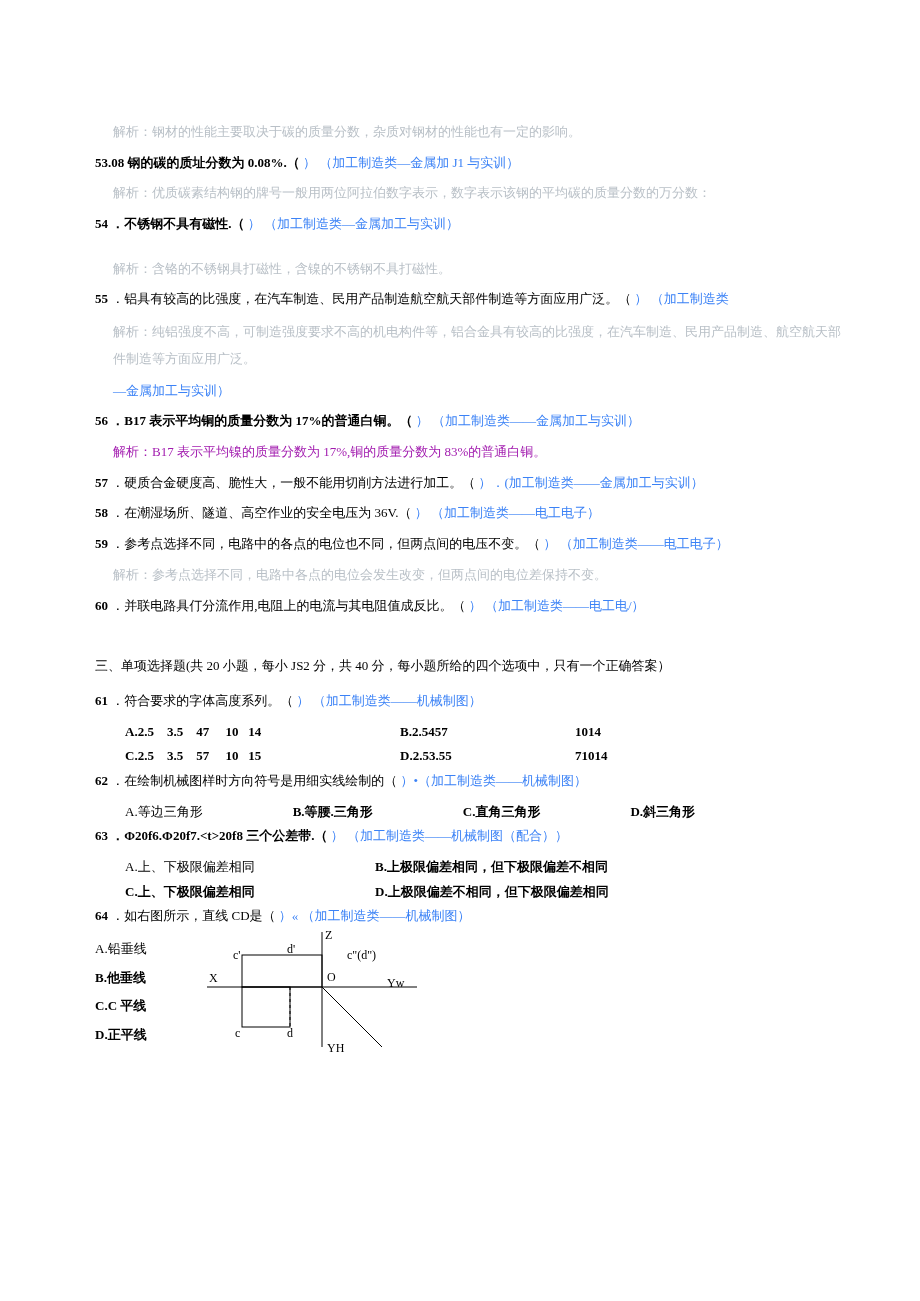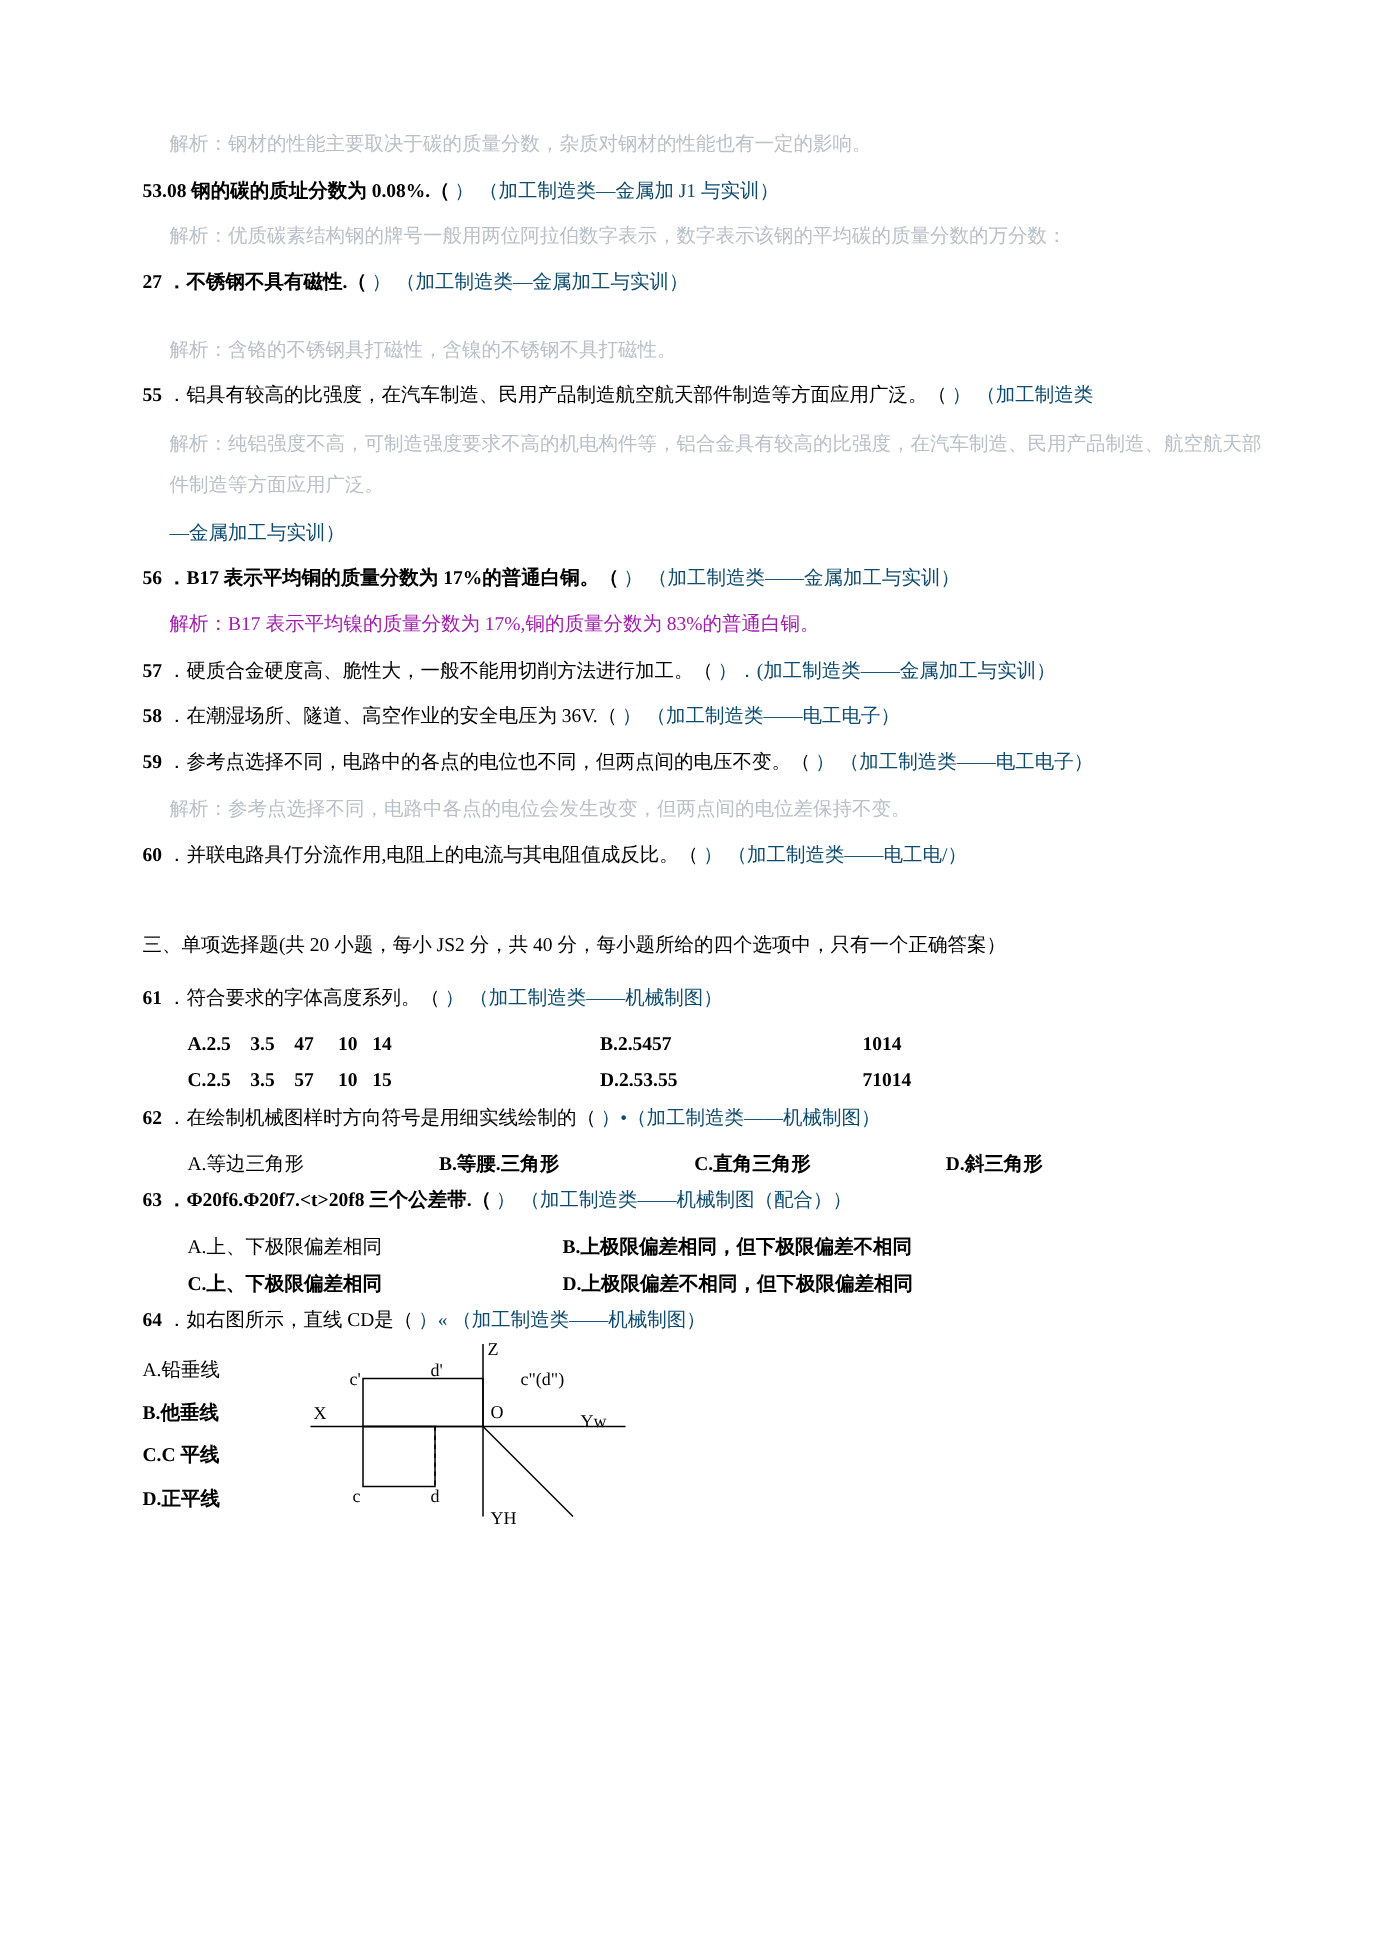--- a/index.html
+++ b/index.html
@@ -7,28 +7,28 @@
     padding: 0;
     background: #fff;
     font-family: "SimSun", "宋体", serif;
     font-size: 13px;
     color: #000;
     line-height: 1.9;
   }
   .page {
     width: 920px;
     min-height: 1301px;
-    padding: 84px 75px 60px 95px;
+    padding: 120px 75px 60px 95px;
     box-sizing: border-box;
   }
   .item { margin-bottom: 6px; }
   .indent { padding-left: 18px; }
   .bold { font-weight: bold; }
   .gray { color: #b9c0c7; }
-  .red { color: #0c4a6e; }
+  .red { color: #3b82f6; }
   .purple { color: #a21caf; }
   .spacer { height: 14px; }
   .opt-row { display: flex; gap: 75px; padding-left: 30px; }
   .opt-cell { white-space: nowrap; }
   .opt-grid4 { display: flex; gap: 90px; padding-left: 30px; }
   .opt-grid2 { padding-left: 30px; }
   .opt-grid2 .row { display: flex; }
   .opt-grid2 .c1 { width: 250px; }
   .q64 { display: flex; align-items: flex-start; gap: 40px; }
   .q64-opts { line-height: 2.2; }
@@ -42,21 +42,21 @@
 
   <div class="item indent gray">解析：钢材的性能主要取决于碳的质量分数，杂质对钢材的性能也有一定的影响。</div>
 
   <div class="item">
     <span class="bold">53.08 钢的碳的质址分数为 0.08%.（</span>
     <span class="red">） （加工制造类—金属加 J1 与实训）</span>
   </div>
   <div class="item indent gray">解析：优质碳素结构钢的牌号一般用两位阿拉伯数字表示，数字表示该钢的平均碳的质量分数的万分数：</div>
 
   <div class="item">
-    <span class="bold">27</span>
+    <span class="bold">54</span>
     <span class="bold">．不锈钢不具有磁性.（</span>
     <span class="red">）  （加工制造类—金属加工与实训）</span>
   </div>
   <div class="spacer"></div>
   <div class="item indent gray">解析：含铬的不锈钢具打磁性，含镍的不锈钢不具打磁性。</div>
 
   <div class="item">
     <span class="bold">55</span>
     <span>．铝具有较高的比强度，在汽车制造、民用产品制造航空航天部件制造等方面应用广泛。（</span>
     <span class="red">）  （加工制造类</span>

